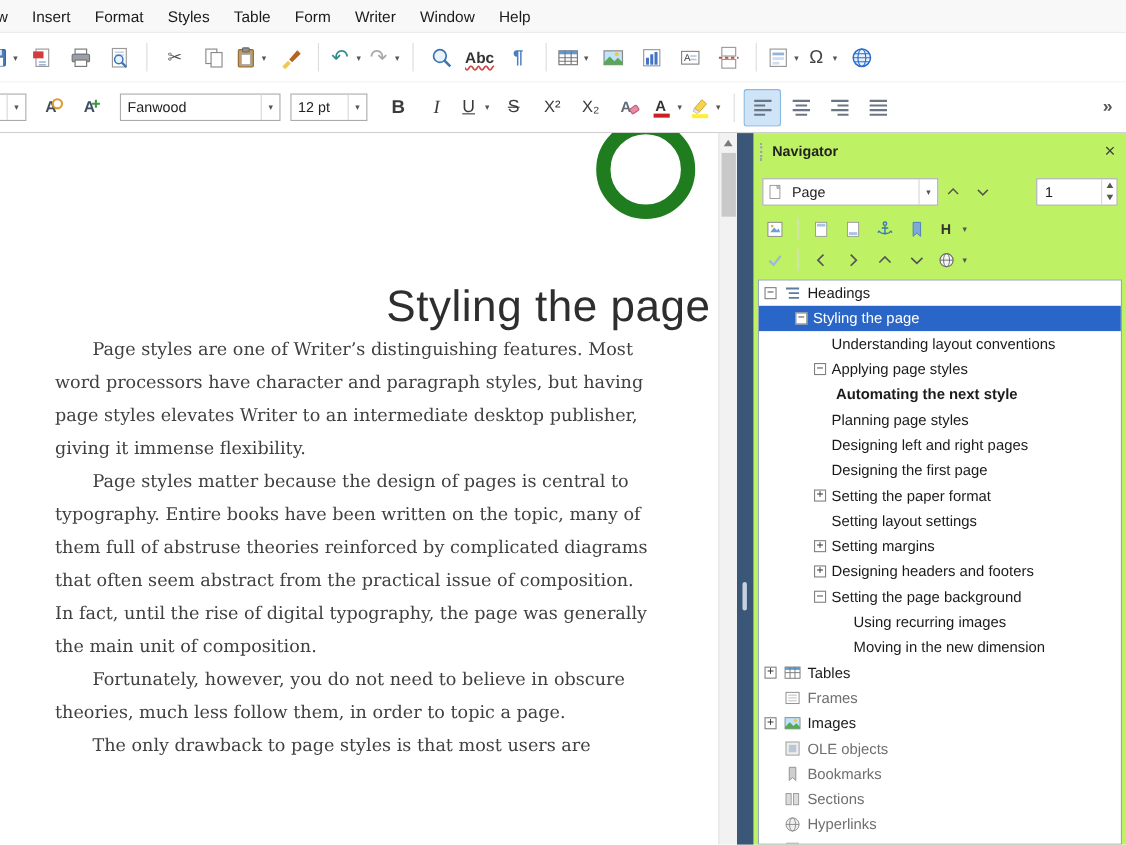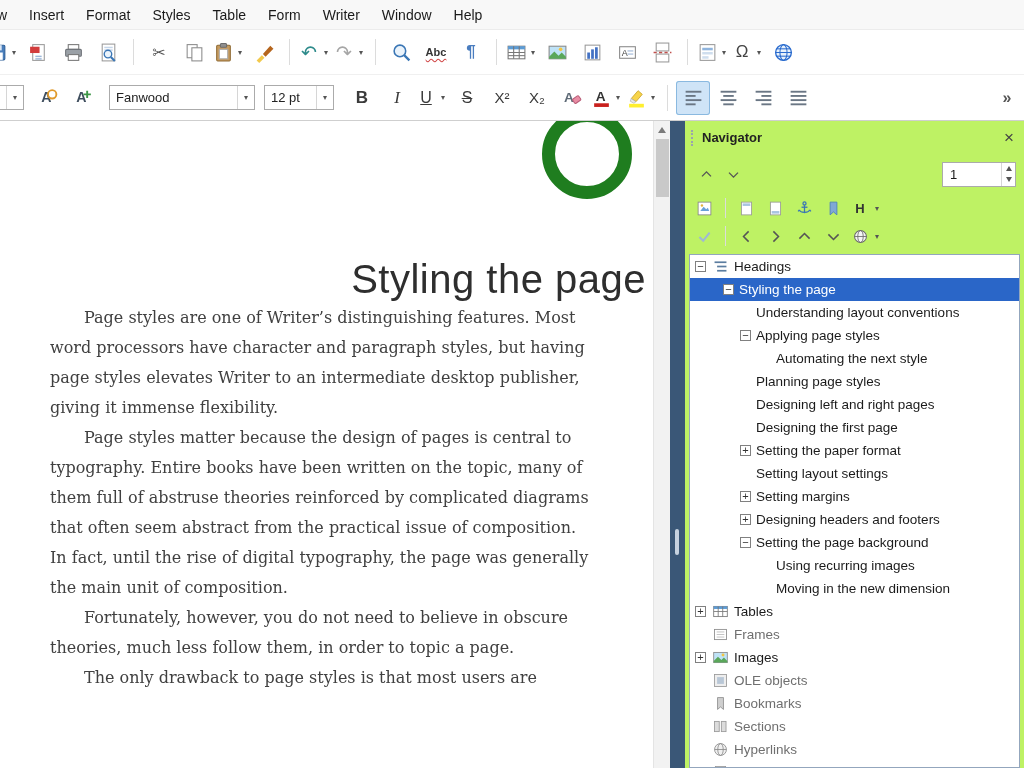--- a/index.html
+++ b/index.html
@@ -31,21 +31,21 @@
   .g-bold{font-weight:700;font-size:17px;color:#3b3b3b}
   .g-italic{font-family:"Liberation Serif",serif;font-style:italic;font-size:17px;color:#3b3b3b}
   .g-underline{text-decoration:underline;font-size:16px;color:#3b3b3b}
   .g-strike{text-decoration:line-through;font-size:16px;color:#3b3b3b}
   .g-supsub{font-size:15px;color:#3b3b3b}
   .g-omega{font-size:17px;color:#444}
   .g-pilcrow{font-size:17px;color:#4a7dbf;font-weight:600}
   .g-undo{font-size:19px;color:#2e8b8b}
   .g-redo{font-size:19px;color:#a6a6a6}
   .g-cut{font-size:16px;color:#555}
-  .g-abc{font-size:11px;font-weight:700;color:#333;
+  .g-abc{font-size:14px;font-weight:700;color:#333;
     text-decoration:#d04545 wavy underline;text-underline-offset:2px}
   .g-H{font-size:13px;font-weight:700;color:#333}
   .g-overflow{font-size:16px;color:#555;font-weight:700}
 
   .combo{height:25px;background:#fff;border:1px solid #ababab;display:flex;
     align-items:center;font-size:13px;color:#222;flex:none}
   .combo .cval{padding:0 6px;flex:1;white-space:nowrap;overflow:hidden}
   .combo .arrow{width:17px;height:100%;display:flex;align-items:center;
     justify-content:center;border-left:1px solid #d6d6d6;color:#555;font-size:8px}
   .combo .arrow::after{content:"▾"}
@@ -466,20 +466,30 @@
   </div>
 
   <div class="navigator">
     <div class="nav-header">
       <span class="grip"></span>
       <span class="nav-title">Navigator</span>
       <span class="nav-close"></span>
     </div>
 
     <div class="nav-controls">
+      <div class="combo nav-combo">
+        <span class="cicon">
+            <svg viewBox="0 0 20 20" width="15" height="15">
+              <rect x="4" y="2" width="12" height="16" fill="#fff" stroke="#8a8a8a"></rect>
+              <path d="M12.5 2 L16 5.5 L12.5 5.5 Z" fill="#d7e3f0" stroke="#8a8a8a"></path>
+            </svg>
+          </span>
+        <span class="cval">Page</span>
+        <span class="arrow"></span>
+      </div>
       <span data-slot="nav-arrows"><div class="navbtn">
             <svg viewBox="0 0 20 20" width="15" height="15">
               <path d="M4 12.5 L10 6.5 L16 12.5" fill="none" stroke="#555" stroke-width="1.8"></path>
             </svg>
           </div><div class="navbtn">
             <svg viewBox="0 0 20 20" width="15" height="15">
               <path d="M4 7.5 L10 13.5 L16 7.5" fill="none" stroke="#555" stroke-width="1.8"></path>
             </svg>
           </div></span>
       <div class="spinbox">
@@ -614,21 +624,21 @@
           <span class="tlabel">Styling the page</span>
         </div>
         <div class="trow" style="padding-left: 50px;">
           <span class="expander hidden"></span>
           <span class="tlabel">Understanding layout conventions</span>
         </div>
         <div class="trow" style="padding-left: 50px;">
           <span class="expander">−</span>
           <span class="tlabel">Applying page styles</span>
         </div>
-        <div class="trow" style="padding-left: 70px;">
+        <div class="trow" style="padding-left: 54px; font-weight: bold;">
           <span class="expander hidden"></span>
           <span class="tlabel">Automating the next style</span>
         </div>
         <div class="trow" style="padding-left: 50px;">
           <span class="expander hidden"></span>
           <span class="tlabel">Planning page styles</span>
         </div>
         <div class="trow" style="padding-left: 50px;">
           <span class="expander hidden"></span>
           <span class="tlabel">Designing left and right pages</span>

